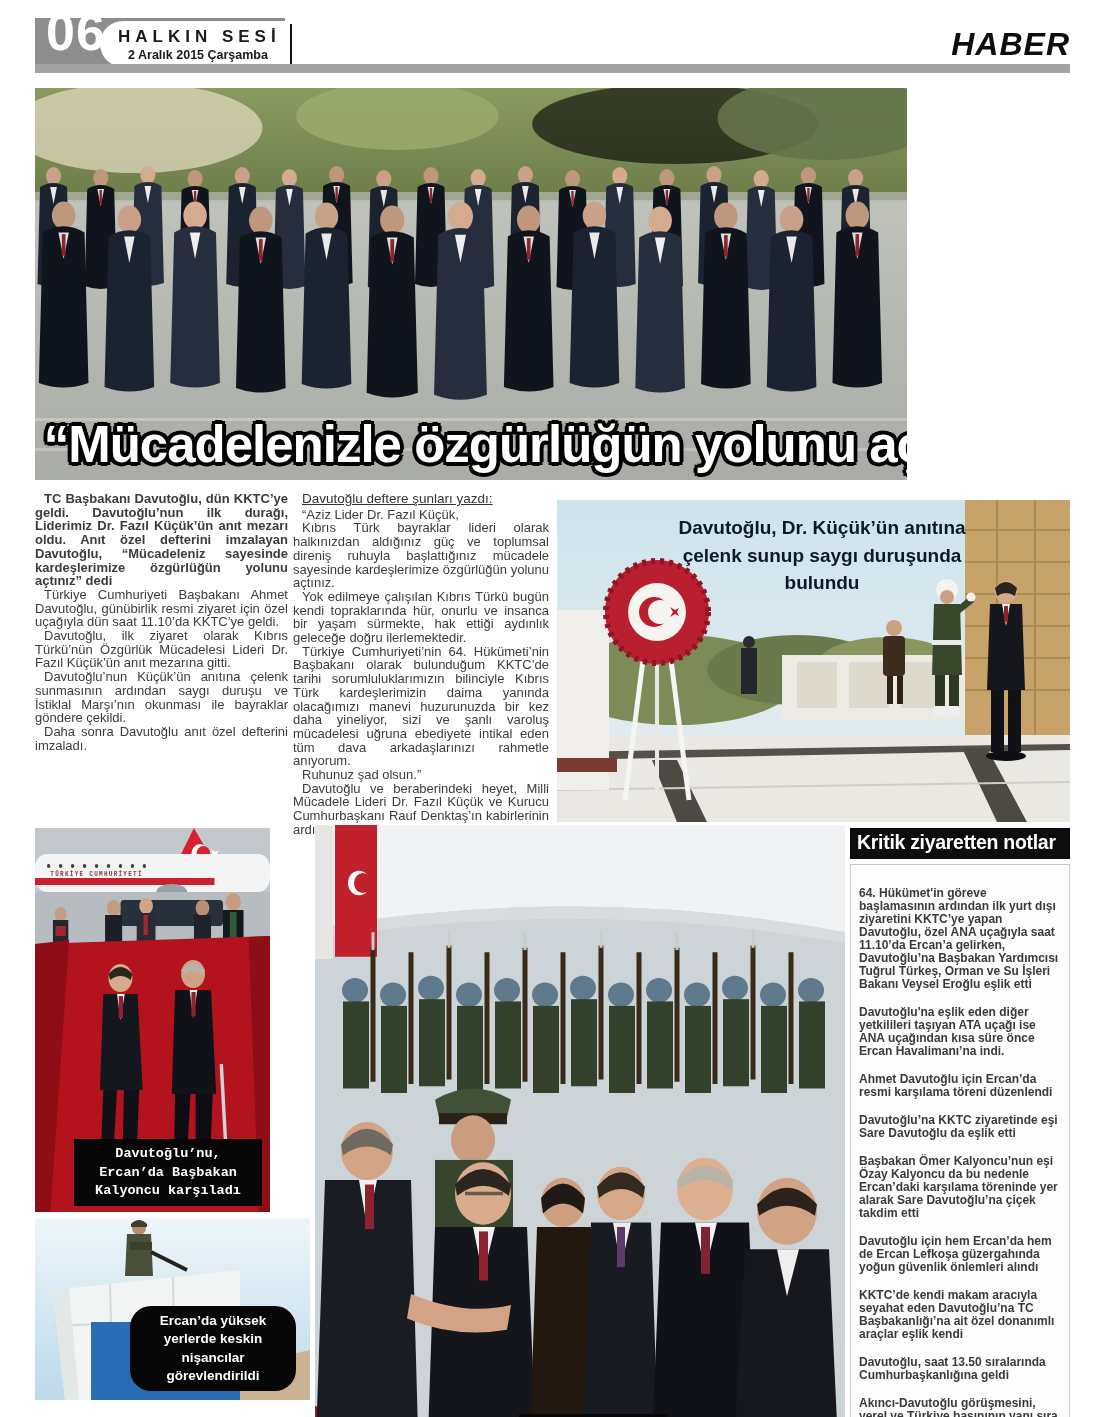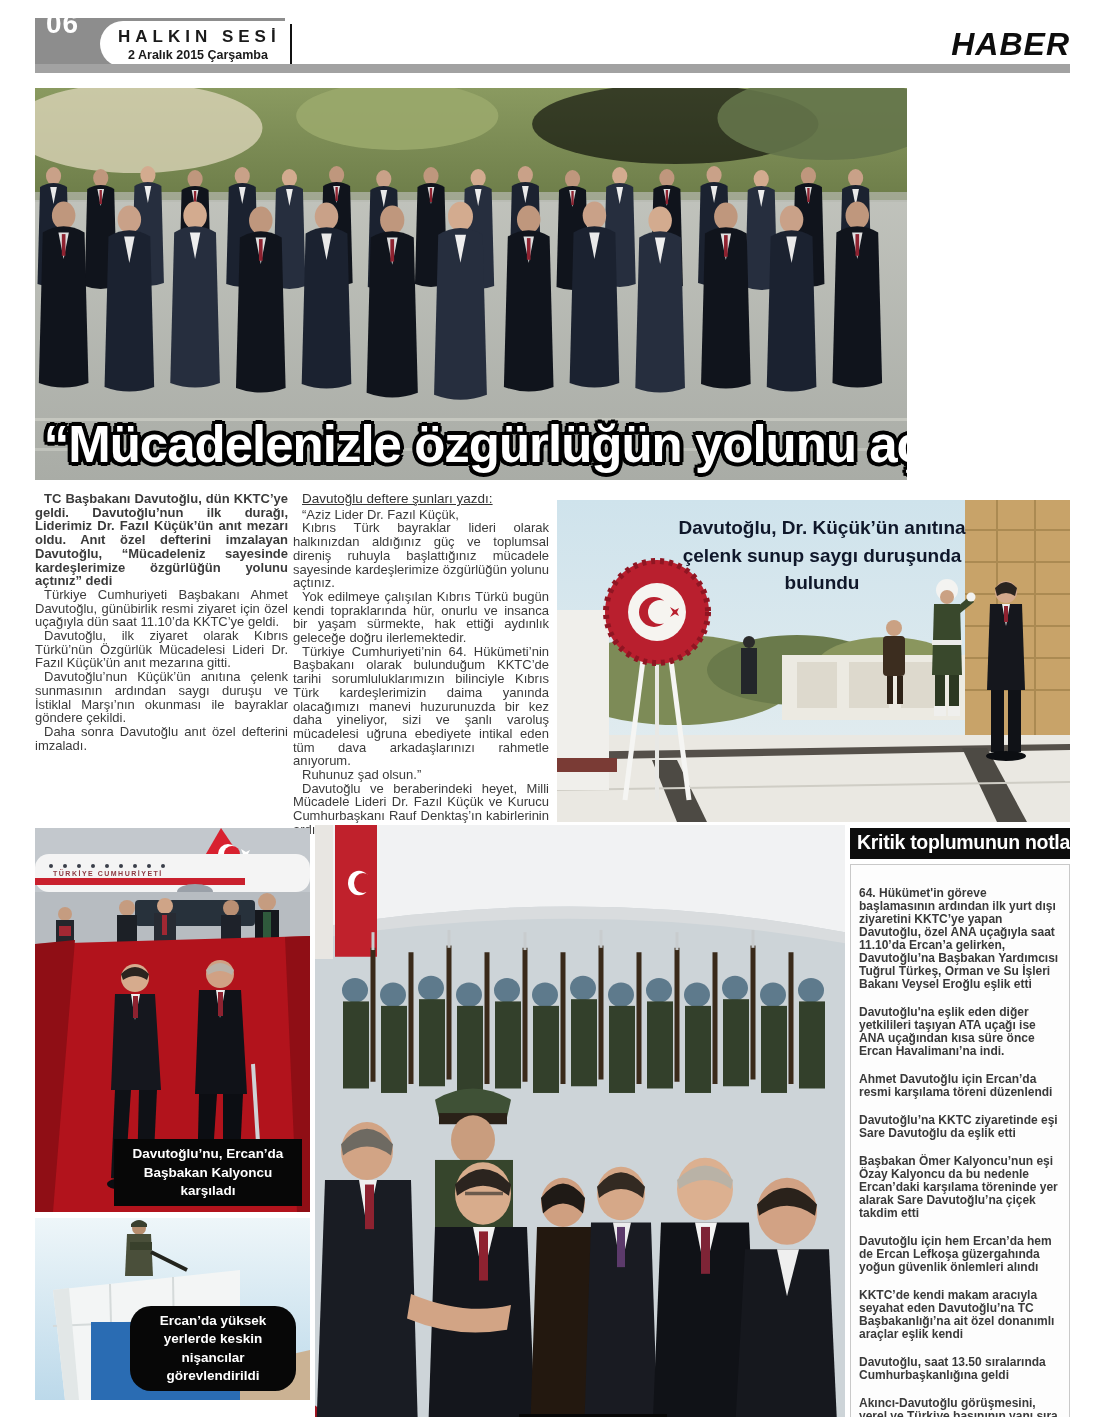--- a/index.html
+++ b/index.html
@@ -4,21 +4,21 @@
 <style>
   html,body{margin:0;padding:0;}
   body{
     width:1102px;height:1417px;position:relative;background:#ffffff;
     font-family:"Liberation Sans",sans-serif;overflow:hidden;
   }
   .abs{position:absolute;}
 
   
   .hdr-grayblock{left:35px;top:18px;width:250px;height:52px;background:#8d8d8d;}
-  .hdr-pagenum{left:46px;top:8px;font-size:28px;font-weight:800;color:#ffffff;letter-spacing:1px;}
+  .hdr-pagenum{left:46px;top:2px;font-size:52px;font-weight:800;color:#ffffff;letter-spacing:1px;}
   .hdr-pill{left:100px;top:21px;width:186px;height:46px;background:#ffffff;border-radius:24px 0 0 24px;}
   .hdr-masthead{left:118px;top:27px;width:160px;text-align:center;font-size:17px;font-weight:800;color:#1a1a1a;letter-spacing:5px;white-space:nowrap;}
   .hdr-date{left:112px;top:48px;width:172px;text-align:center;font-size:12.5px;font-weight:700;color:#1a1a1a;white-space:nowrap;}
   .hdr-vline{left:290px;top:24px;width:2px;height:44px;background:#111;}
   .hdr-rule{left:35px;top:64px;width:1035px;height:9px;background:#a2a2a2;}
   .hdr-section{right:32px;top:26px;font-size:32px;font-weight:800;font-style:italic;color:#0d0d0d;letter-spacing:1px;}
 
   
   .photo{overflow:hidden;background:#ccc;}
   .photo svg{display:block;width:100%;height:100%;}
@@ -39,21 +39,21 @@
   .bodytext p{font-size:13px;line-height:13.7px;text-align:justify;text-indent:9px;color:#3b3b3b;margin:0;}
   .col2 .heading{font-size:13.5px;font-weight:400;text-decoration:underline;color:#333;margin:0 0 2px 0;}
 
   .wreath-photo{left:557px;top:500px;width:513px;height:322px;}
   .wreath-caption{
     left:110px;top:14px;width:310px;text-align:center;
     font-size:19px;font-weight:700;color:#0f172a;line-height:1.45;
   }
 
   
-  .photo-ercan{left:35px;top:828px;width:275px;height:384px;}
+  .photo-ercan{left:35px;top:828px;width:235px;height:384px;font-family:Liberation Mono, monospace;}
   .photo-sniper{left:35px;top:1218px;width:275px;height:182px;}
   .photo-military{left:315px;top:825px;width:530px;height:642px;}
 
   .capbox{
     position:absolute;background:#070707;color:#ffffff;font-weight:700;
     text-align:center;padding:6px 9px;line-height:1.35;
   }
   .cap-ercan{right:8px;bottom:6px;width:170px;font-size:13.5px;}
   .cap-sniper{right:14px;bottom:9px;width:148px;font-size:13.5px;border-radius:21px;}
   .cap-military{left:204px;bottom:3px;width:130px;font-size:14px;}
@@ -518,21 +518,21 @@
       <g>
           <circle cx="524,"></circle>
         </g>
       <path d="M96,420 Q150,440 196,430 L192,452 Q140,460 92,442 Z" fill="#d2a485"></path>
     </g>
   </svg>
   <div class="capbox cap-military">Davutoğlu, askeri törenle karşılandı</div>
 </div>
 
 <div class="abs sidebar">
-  <div class="sidebar-title">Kritik toplumunun notlar</div>
+  <div class="sidebar-title">Kritik ziyaretten notlar</div>
   <div class="sidebar-panel">
     <p>64. Hükümet'in göreve başlamasının ardından ilk yurt dışı ziyaretini KKTC’ye yapan Davutoğlu, özel ANA uçağıyla saat 11.10’da Ercan’a gelirken, Davutoğlu’na Başbakan Yardımcısı Tuğrul Türkeş, Orman ve Su İşleri Bakanı Veysel Eroğlu eşlik etti</p>
     <p>Davutoğlu'na eşlik eden diğer yetkilileri taşıyan ATA uçağı ise ANA uçağından kısa süre önce Ercan Havalimanı’na indi.</p>
     <p>Ahmet Davutoğlu için Ercan’da resmi karşılama töreni düzenlendi</p>
     <p>Davutoğlu’na KKTC ziyaretinde eşi Sare Davutoğlu da eşlik etti</p>
     <p>Başbakan Ömer Kalyoncu’nun eşi Özay Kalyoncu da bu nedenle Ercan’daki karşılama töreninde yer alarak Sare Davutoğlu’na çiçek takdim etti</p>
     <p>Davutoğlu için hem Ercan’da hem de Ercan Lefkoşa güzergahında yoğun güvenlik önlemleri alındı</p>
     <p>KKTC’de kendi makam aracıyla seyahat eden Davutoğlu’na TC Başbakanlığı’na ait özel donanımlı araçlar eşlik kendi</p>
     <p>Davutoğlu, saat 13.50 sıralarında Cumhurbaşkanlığına geldi</p>
     <p>Akıncı-Davutoğlu görüşmesini, yerel ve Türkiye basınının yanı sıra Rum basını da takip etti. Bazı vatandaşlar Davutoğlu'nu görmek için yol güzergahı üzerinde toplandı</p>

